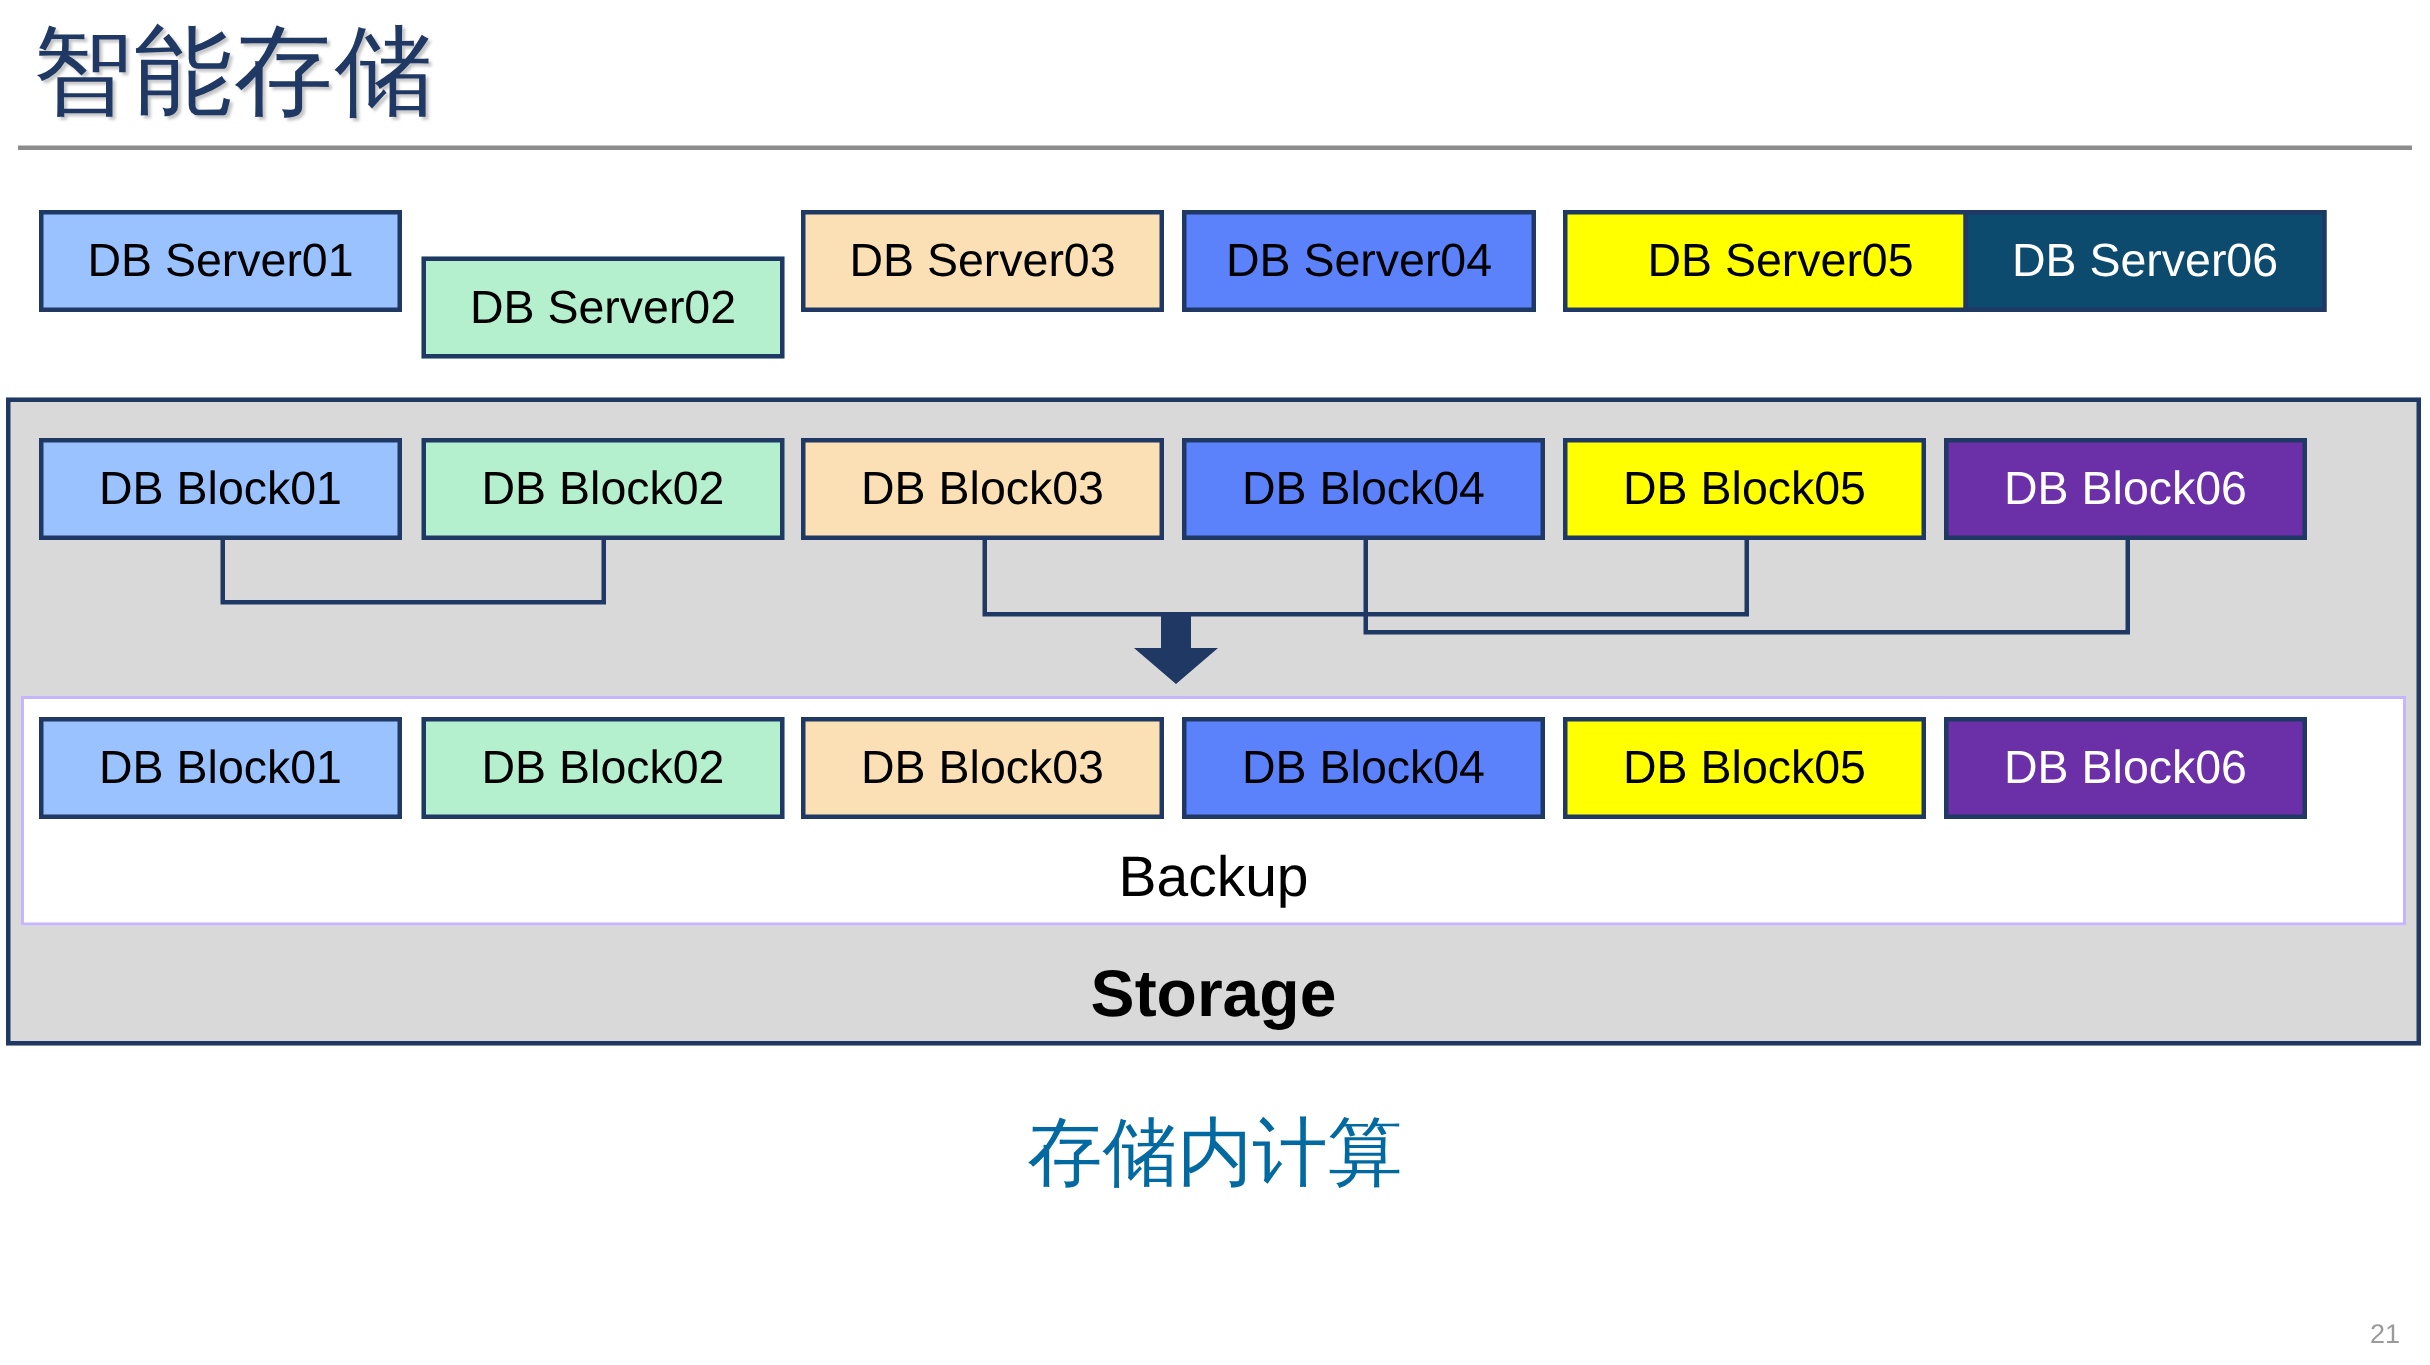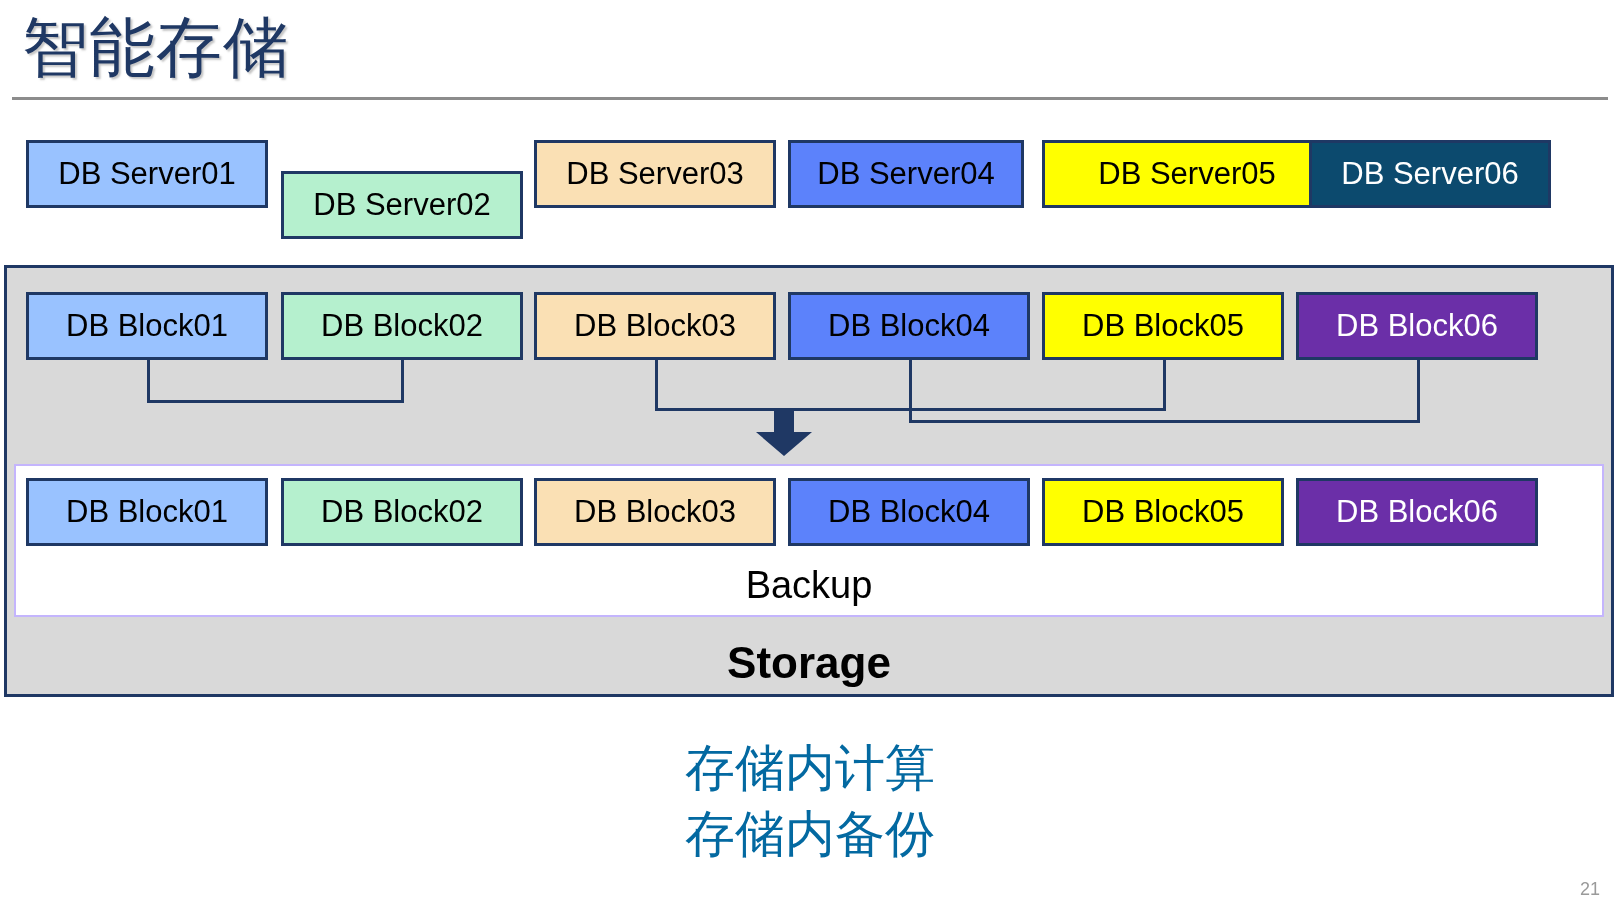--- a/index.html
+++ b/index.html
@@ -192,16 +192,15 @@
     <div class="node" style="left: 26px; width: 242px; background: rgb(153, 194, 255); color: rgb(0, 0, 0);">DB Block01</div>
     <div class="node" style="left: 281px; width: 242px; background: rgb(181, 240, 206); color: rgb(0, 0, 0);">DB Block02</div>
     <div class="node" style="left: 534px; width: 242px; background: rgb(250, 224, 180); color: rgb(0, 0, 0);">DB Block03</div>
     <div class="node" style="left: 788px; width: 242px; background: rgb(92, 130, 251); color: rgb(0, 0, 0);">DB Block04</div>
     <div class="node" style="left: 1042px; width: 242px; background: rgb(255, 255, 0); color: rgb(0, 0, 0);">DB Block05</div>
     <div class="node on-dark" style="left: 1296px; width: 242px; background: rgb(107, 47, 168); color: rgb(255, 255, 255);">DB Block06</div>
   </div>
 
 <div id="caption">
   <div>存储内计算</div>
-  <div>存储内备份</div>
 </div>
 
 <div id="page-number">21</div>
 
 </body></html>

